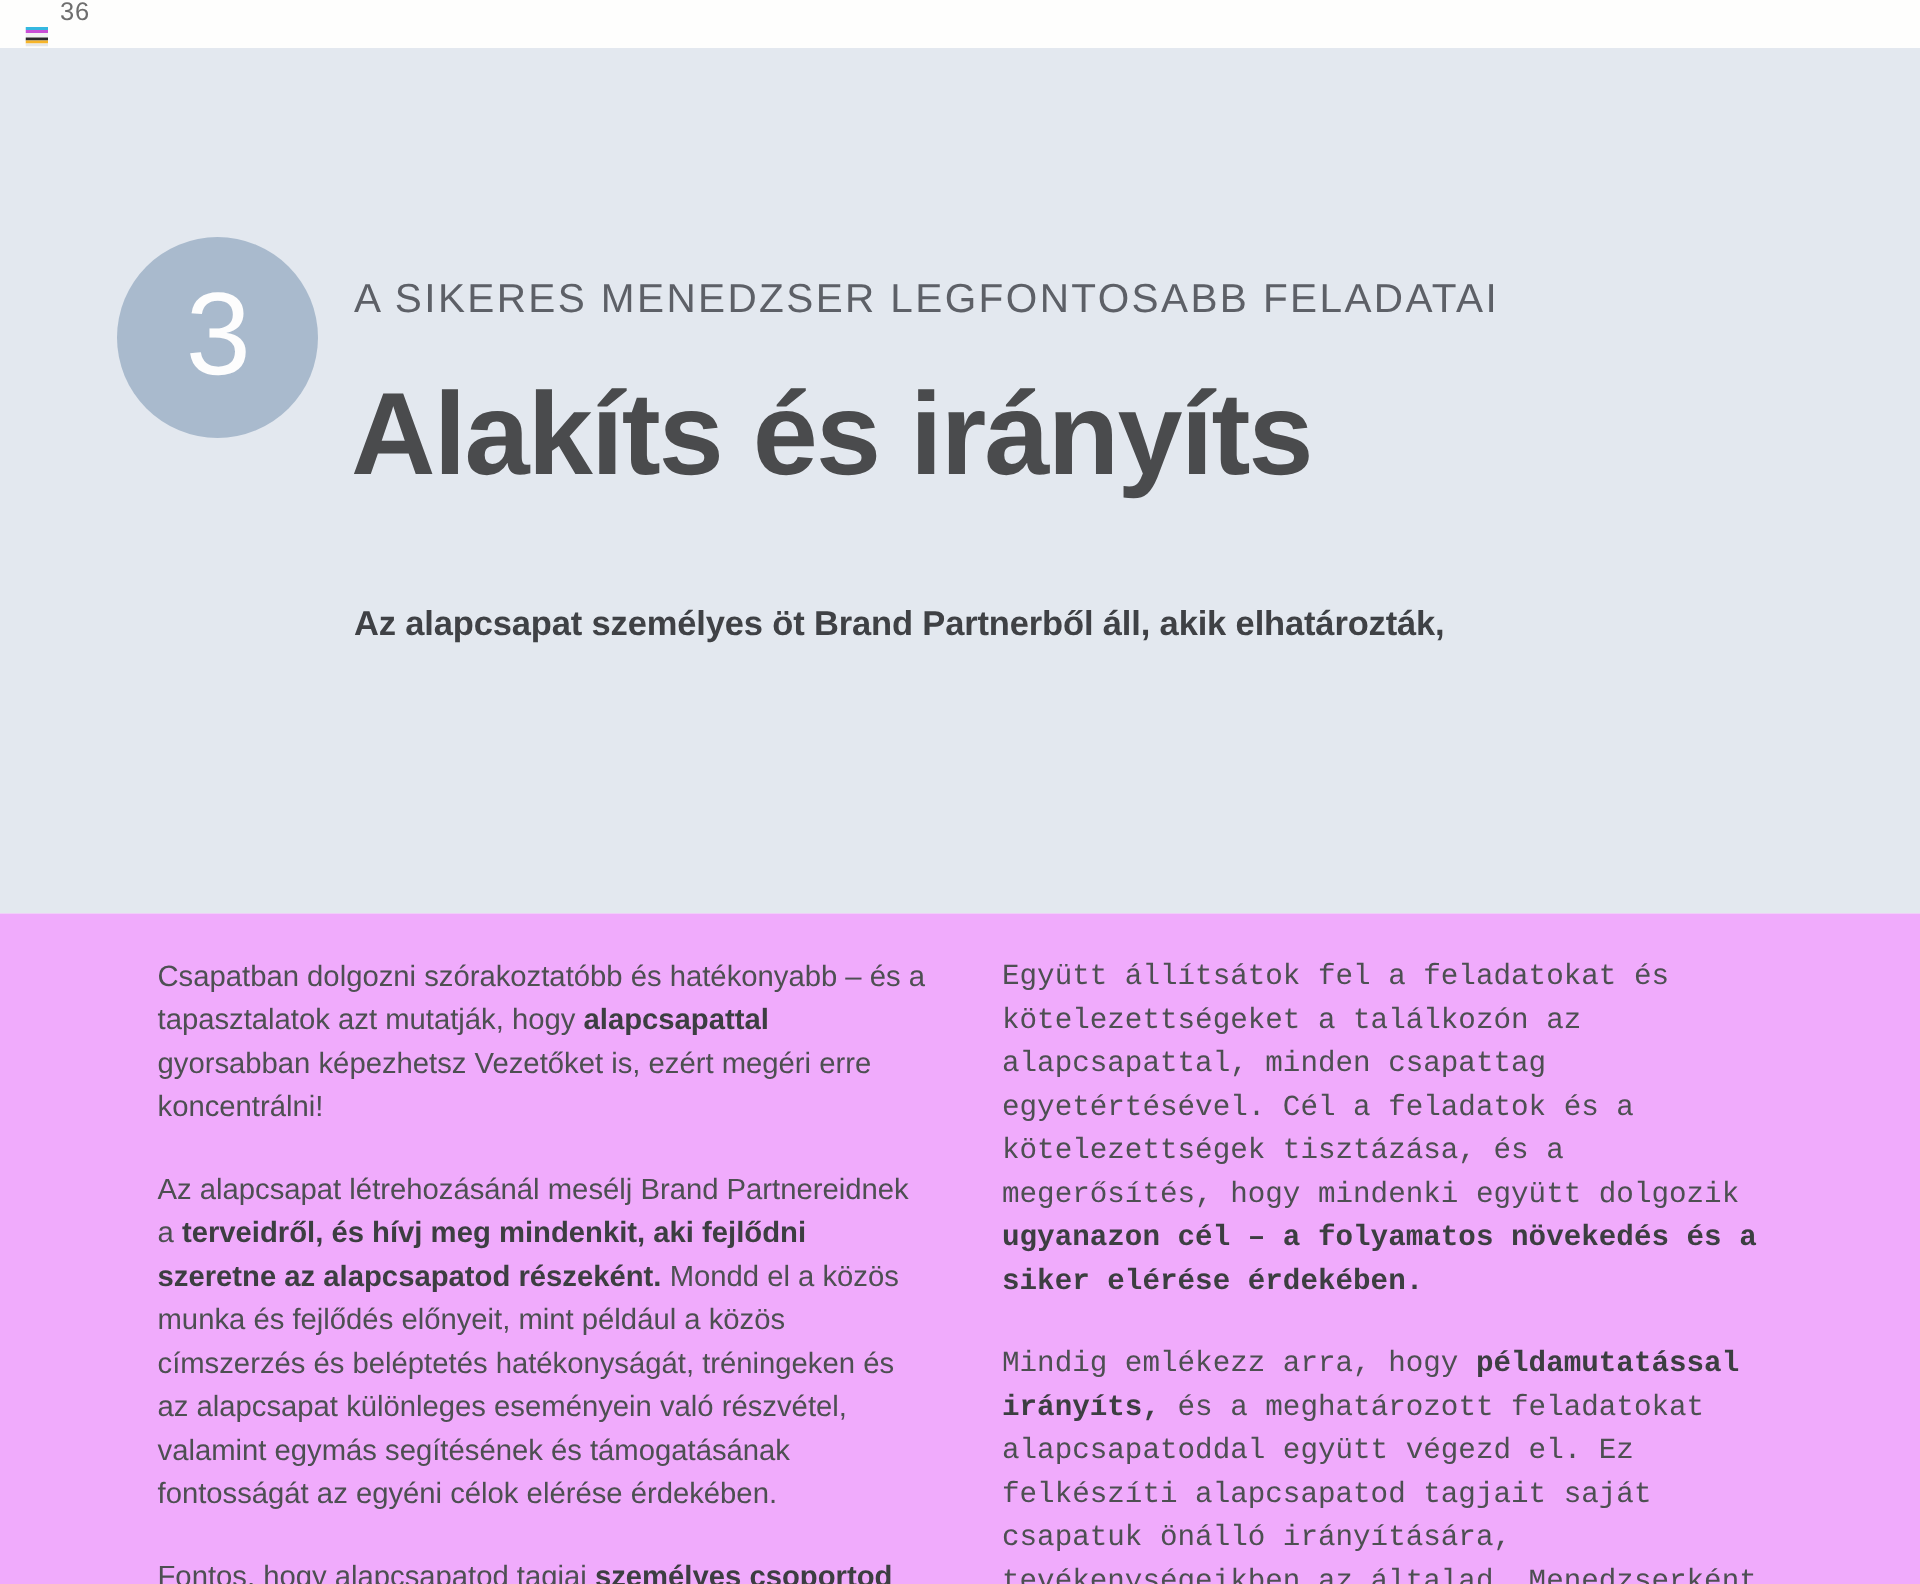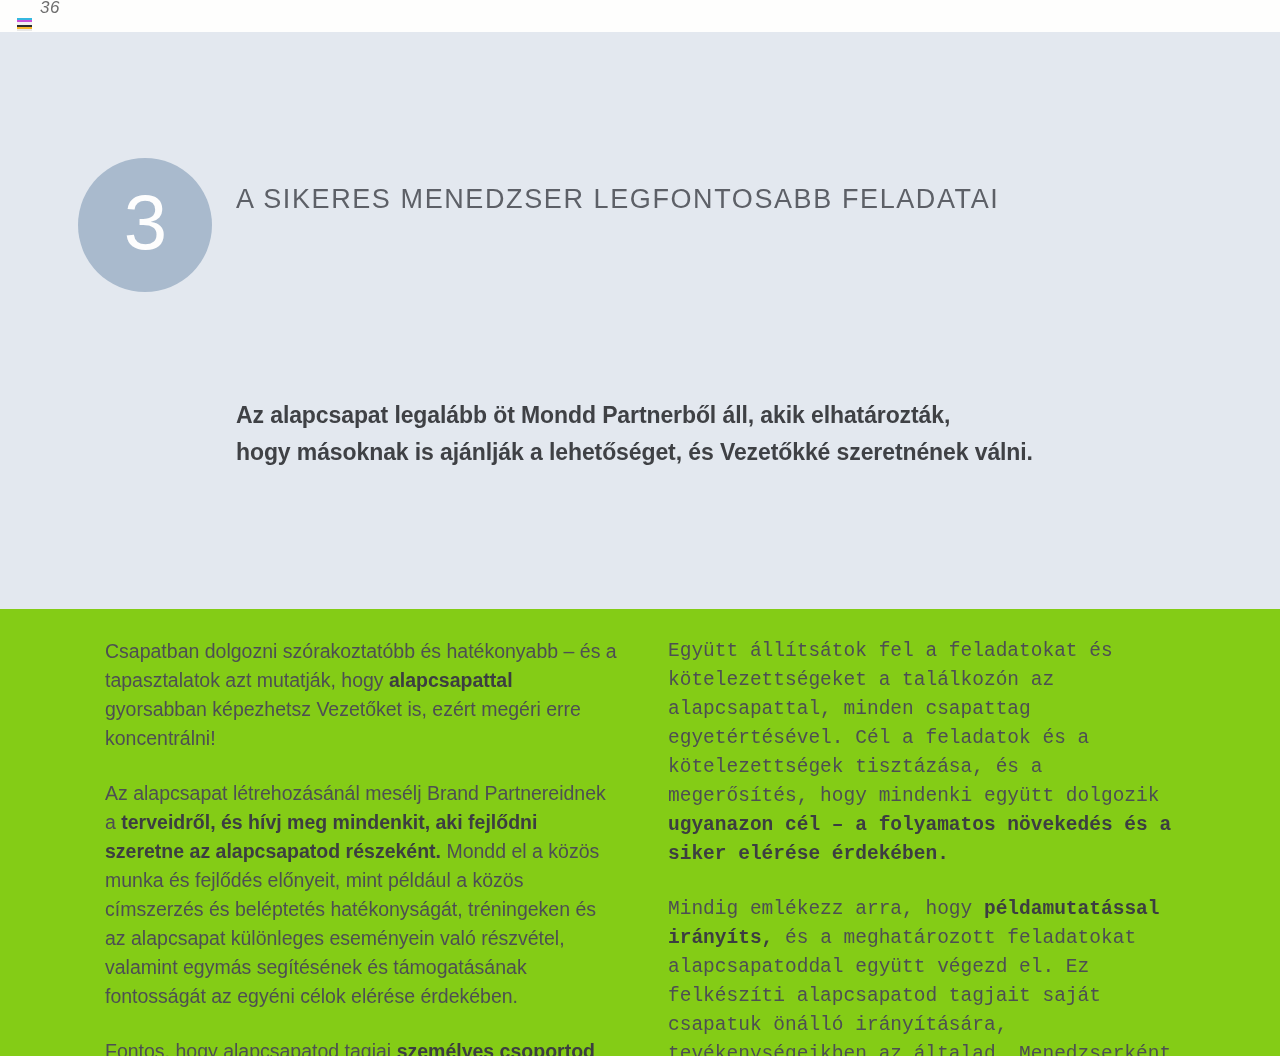--- a/index.html
+++ b/index.html
@@ -16,21 +16,20 @@
     position: relative;
   }
 
   
   .topbar {
     position: absolute;
     left: 0; top: 0;
     width: 1280px;
     height: 32px;
     background: #fefefd;
-    font-style: italic;
   }
   .page-number {
     position: absolute;
     left: 40px;
     top: -2px;
     font-size: 17px;
     color: #6e6e6e;
     letter-spacing: 0.5px;
     font-family: "Liberation Sans", sans-serif;
   }
@@ -122,21 +121,21 @@
   }
   .lede .lline { display: block; white-space: nowrap; }
 
   
   .columns {
     position: absolute;
     left: 0;
     top: 609px;
     width: 1280px;
     height: 447px;
-    background: #84cc16;
+    background: #f0abfc;
   }
   .col {
     position: absolute;
     top: 28px;
     width: 512px;
     font-size: 19.5px;
     line-height: 29px;
     color: #4d4f52;
     font-family: "Liberation Sans", sans-serif;
   }
@@ -164,25 +163,25 @@
 
 <div class="hero">
 
   <div class="badge">
     <span class="badge-number">3</span>
   </div>
 
   <div class="eyebrow">A SIKERES MENEDZSER LEGFONTOSABB FELADATAI</div>
 
   <h1 class="title">
+    <span class="tline">Alakíts és irányíts</span>
   </h1>
 
   <div class="lede">
-    <span class="lline">Az alapcsapat legalább öt Mondd Partnerből áll, akik elhatározták,</span>
-    <span class="lline">hogy másoknak is ajánlják a lehetőséget, és Vezetőkké szeretnének válni.</span>
+    <span class="lline">Az alapcsapat személyes öt Brand Partnerből áll, akik elhatározták,</span>
   </div>
 
 </div>
 
 <div class="columns">
   <div class="col col-left">
       <p><span>Csapatban dolgozni szórakoztatóbb és hatékonyabb – és a tapasztalatok azt mutatják, hogy </span><b>alapcsapattal</b><span> gyorsabban képezhetsz Vezetőket is, ezért megéri erre koncentrálni!</span></p>
       <p><span>Az alapcsapat létrehozásánál mesélj Brand Partnereidnek a </span><b>terveidről, és hívj meg mindenkit, aki fejlődni szeretne az alapcsapatod részeként.</b><span> Mondd el a közös munka és fejlődés előnyeit, mint például a közös címszerzés és beléptetés hatékonyságát, tréningeken és az alapcsapat különleges eseményein való részvétel, valamint egymás segítésének és támogatásának fontosságát az egyéni célok elérése érdekében.</span></p>
       <p><span>Fontos, hogy alapcsapatod tagjai </span><b>személyes csoportod bármely szintjéből kikerülhetnek,</b></p>
     </div>

